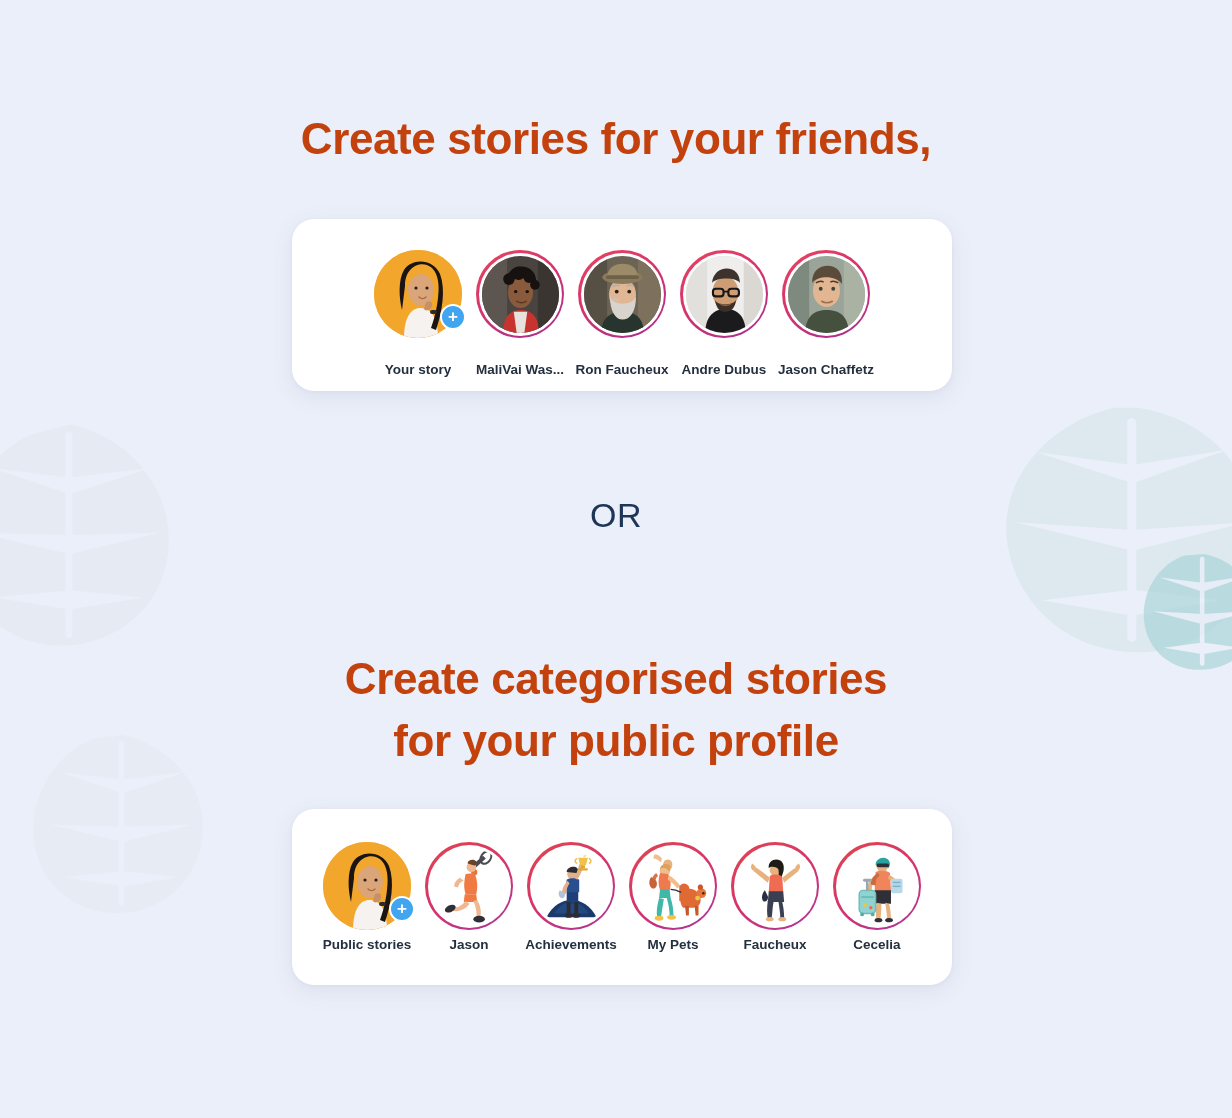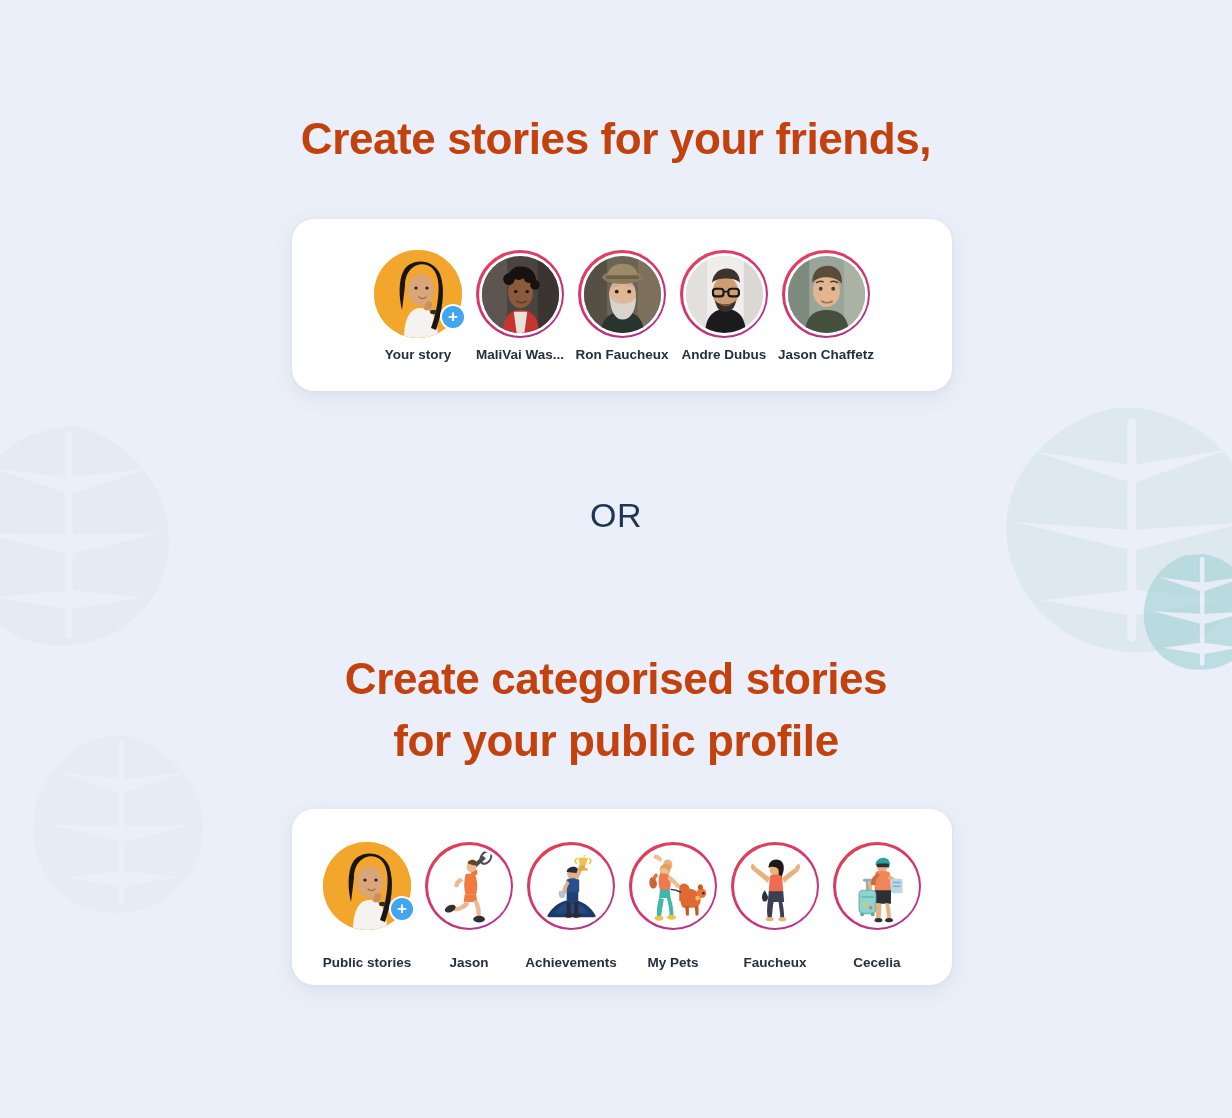--- a/index.html
+++ b/index.html
@@ -144,31 +144,31 @@
     background: #41a5f0;
     border: 2.5px solid #ffffff;
     color: #fff;
     font-size: 17px;
     line-height: 21px;
     text-align: center;
     font-weight: bold;
   }
 
   .story-label {
-    margin-top: 9px;
+    margin-top: 24px;
     font-size: 13.5px;
     font-weight: bold;
     color: #24303f;
     white-space: nowrap;
     max-width: 100px;
     overflow: hidden;
     text-overflow: ellipsis;
     text-align: center;
   }
-  #public-card .story-label { margin-top: 25px; }
+  #public-card .story-label { margin-top: 7px; }
 
   
   .cat-ring {
     width: 88px; height: 88px;
     border-radius: 50%;
     padding: 2.5px;
     background: linear-gradient(150deg, #e0474d 0%, #d6336c 50%, #a9339b 100%);
   }
   .cat-ring-inner {
     width: 100%; height: 100%;

